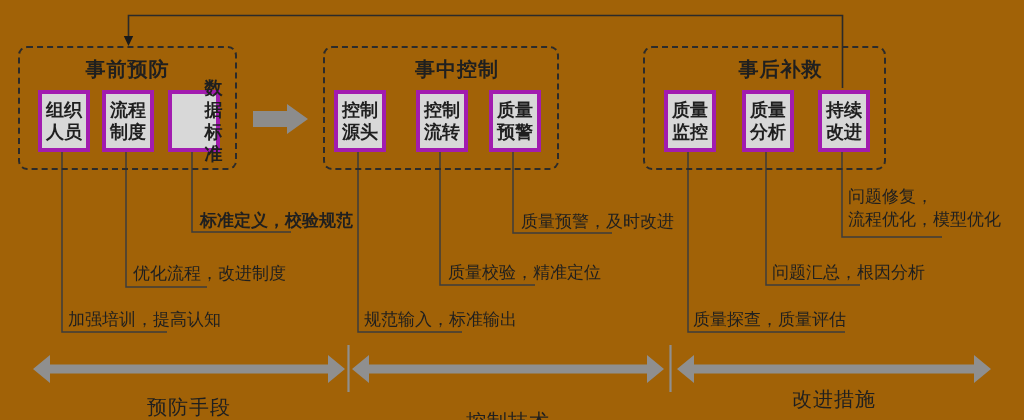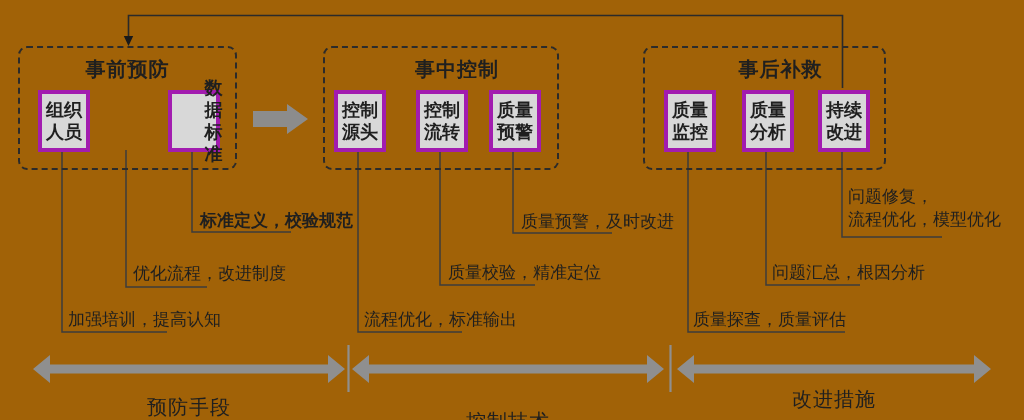--- a/index.html
+++ b/index.html
@@ -56,20 +56,22 @@
     <line x1="348.5" y1="345" x2="348.5" y2="392" stroke="#8f8f8f" stroke-width="2.2"></line>
     <polygon fill="#8f8f8f" points="352,369 369,355 369,364.5 647,364.5 647,355 664,369 647,383 647,373.5 369,373.5 369,383"></polygon>
     <line x1="670.5" y1="345" x2="670.5" y2="392" stroke="#8f8f8f" stroke-width="2.2"></line>
     <polygon fill="#8f8f8f" points="677,369 694,355 694,364.5 974,364.5 974,355 991,369 974,383 974,373.5 694,373.5 694,383"></polygon>
   </svg>
 
   <div class="phase" style="left:18px;top:46px;width:219px;height:124px;">
     <div class="phase-title">事前预防</div>
     <div class="node" style="left:18px;">组织
 人员</div>
+    <div class="node" style="left:82px;">流程
+制度</div>
     <div class="node" style="left:148px;padding-left:39px;">数据
 标准</div>
   </div>
 
   <div class="phase" style="left:323px;top:46px;width:236px;height:124px;">
     <div class="phase-title t-shift">事中控制</div>
     <div class="node" style="left:9px;">控制
 源头</div>
     <div class="node" style="left:91px;">控制
 流转</div>
@@ -85,21 +87,21 @@
 分析</div>
     <div class="node" style="left:173px;">持续
 改进</div>
   </div>
 
   <div class="note" style="left:200px;top:209px;font-weight:bold;">标准定义，校验规范</div>
   <div class="note" style="left:133px;top:262px;">优化流程，改进制度</div>
   <div class="note" style="left:68px;top:308px;">加强培训，提高认知</div>
   <div class="note" style="left:448px;top:261px;">质量校验，精准定位</div>
   <div class="note" style="left:521px;top:210px;">质量预警，及时改进</div>
-  <div class="note" style="left:364px;top:308px;">流程优化，标准输出</div>
+  <div class="note" style="left:364px;top:308px;">规范输入，标准输出</div>
   <div class="note" style="left:848px;top:185px;">问题修复，
 流程优化，模型优化</div>
   <div class="note" style="left:772px;top:261px;">问题汇总，根因分析</div>
   <div class="note" style="left:693px;top:308px;">质量探查，质量评估</div>
 
   <div class="axis-label" style="left:189px;margin-top:8px;">预防手段</div>
   <div class="axis-label" style="left:508px;margin-top:22px;">控制技术</div>
   <div class="axis-label" style="left:834px;">改进措施</div>
 
 </div>

